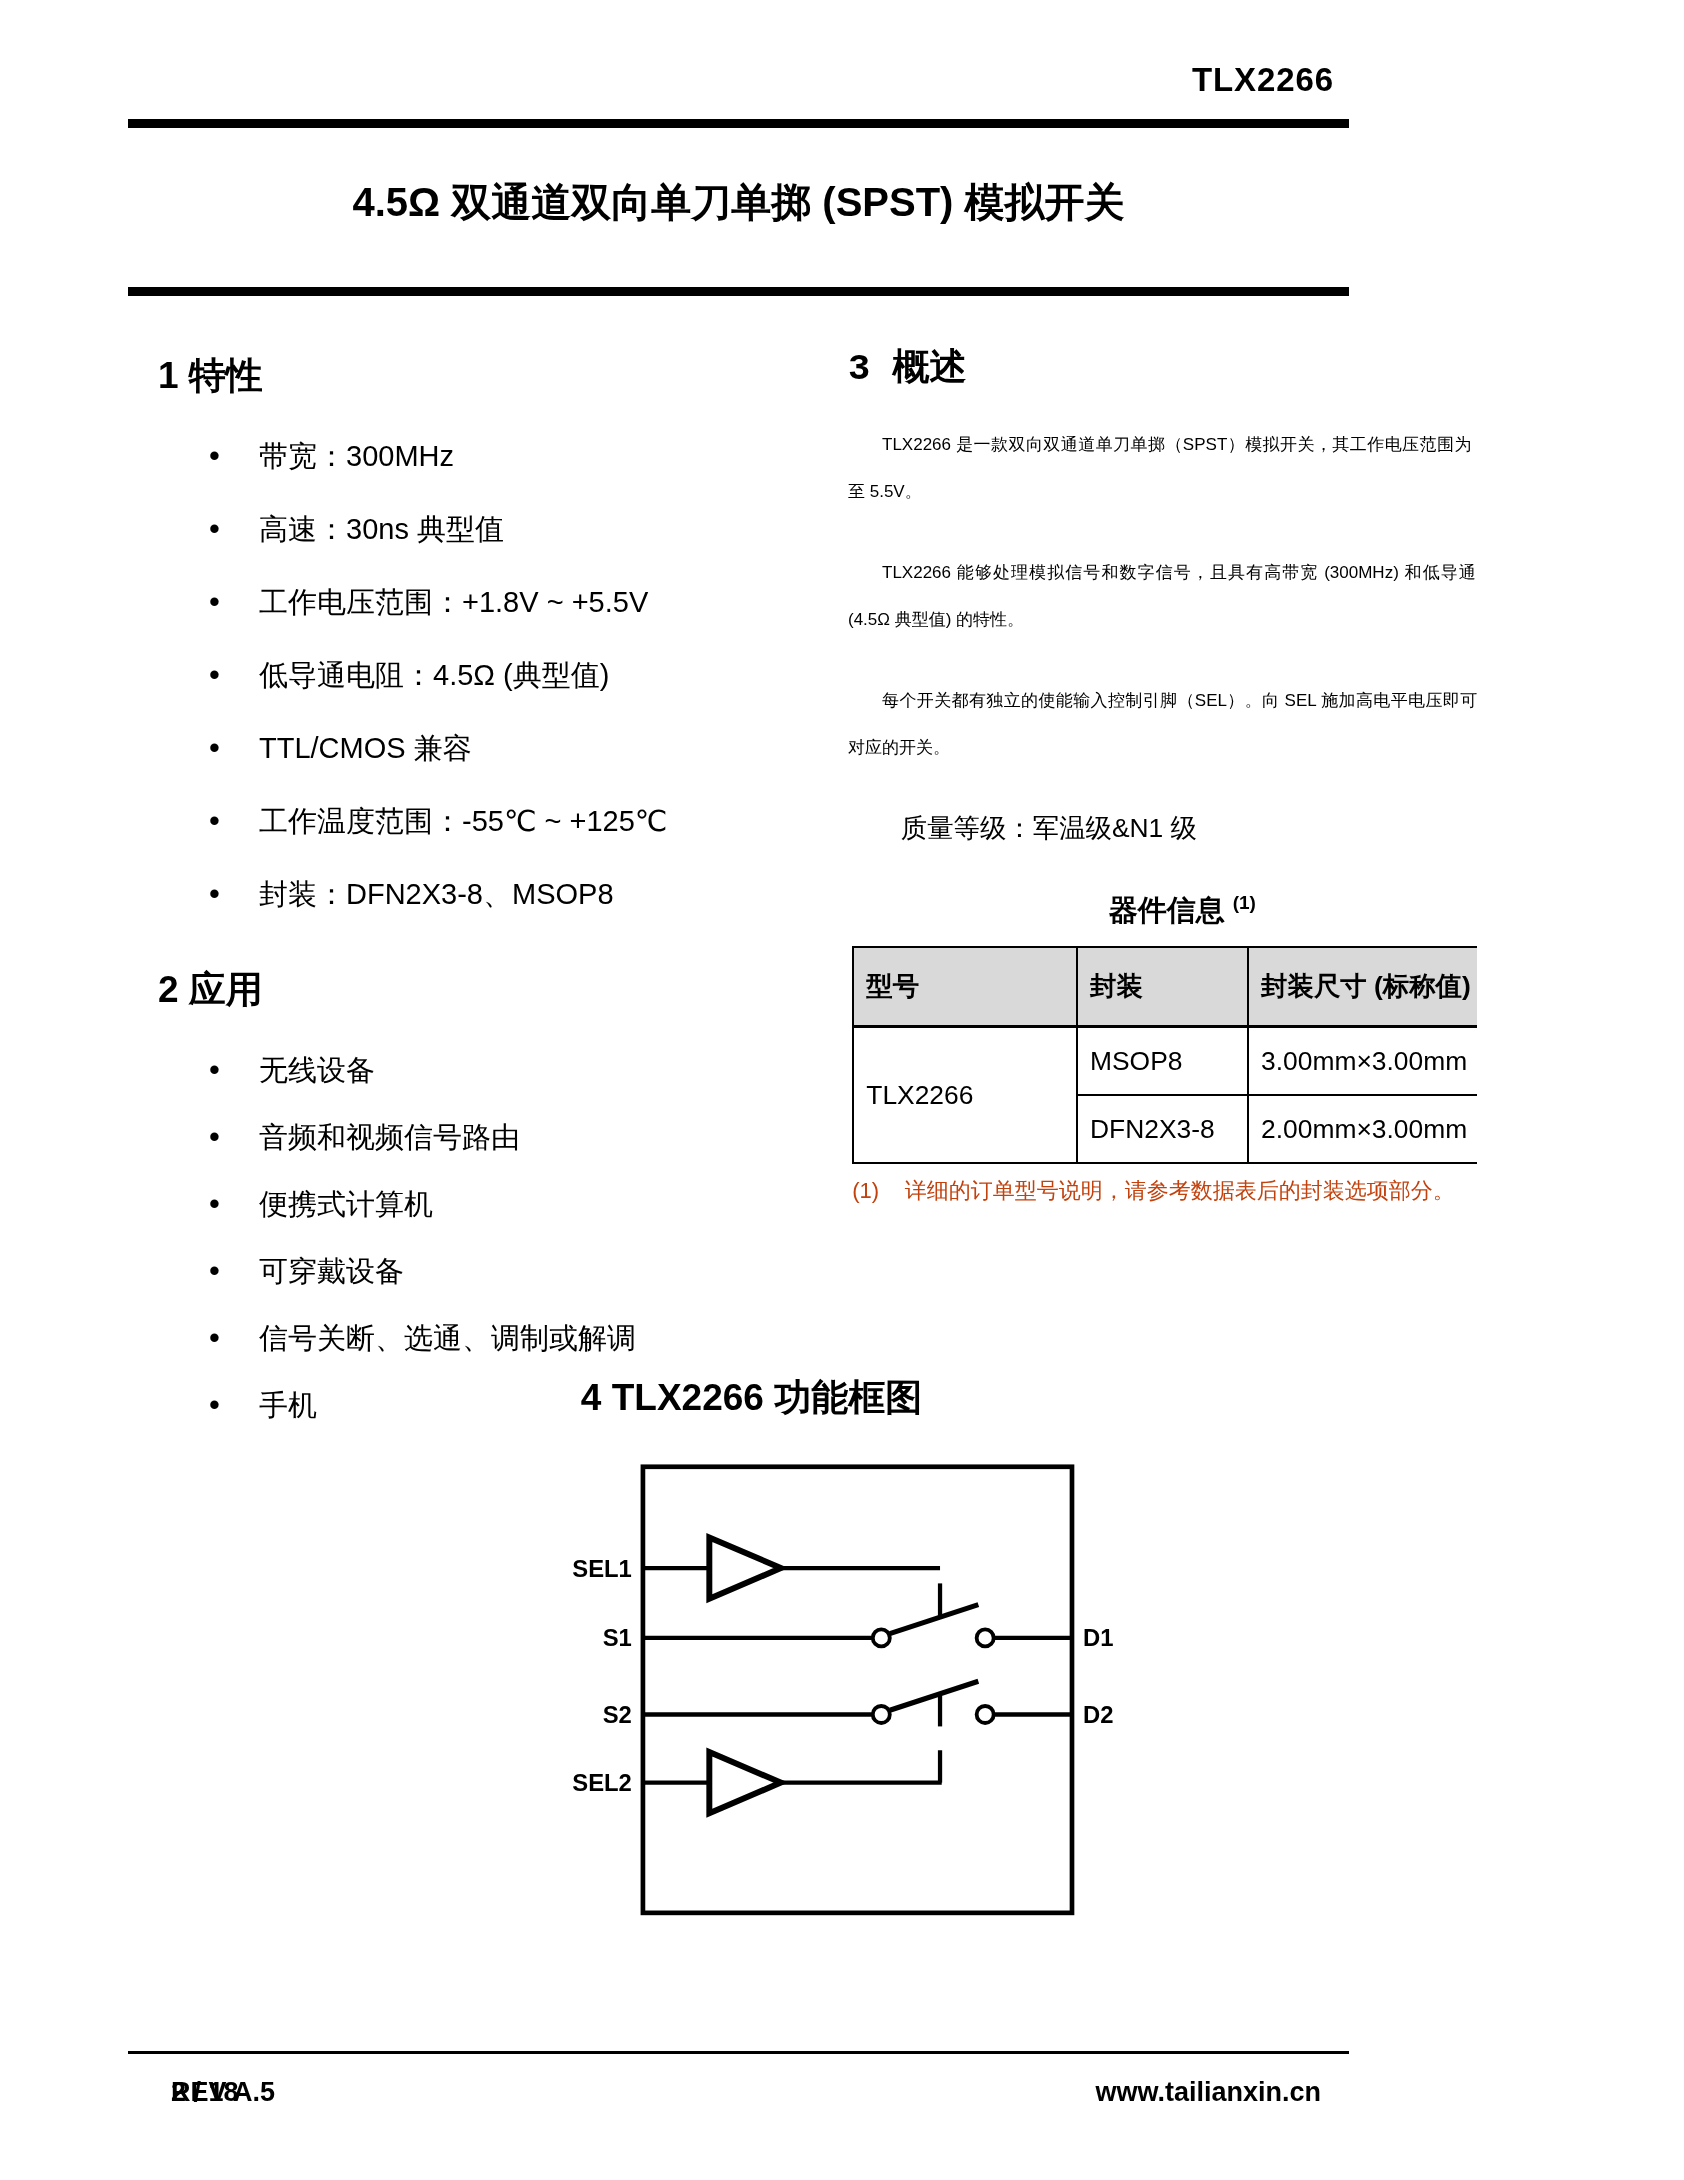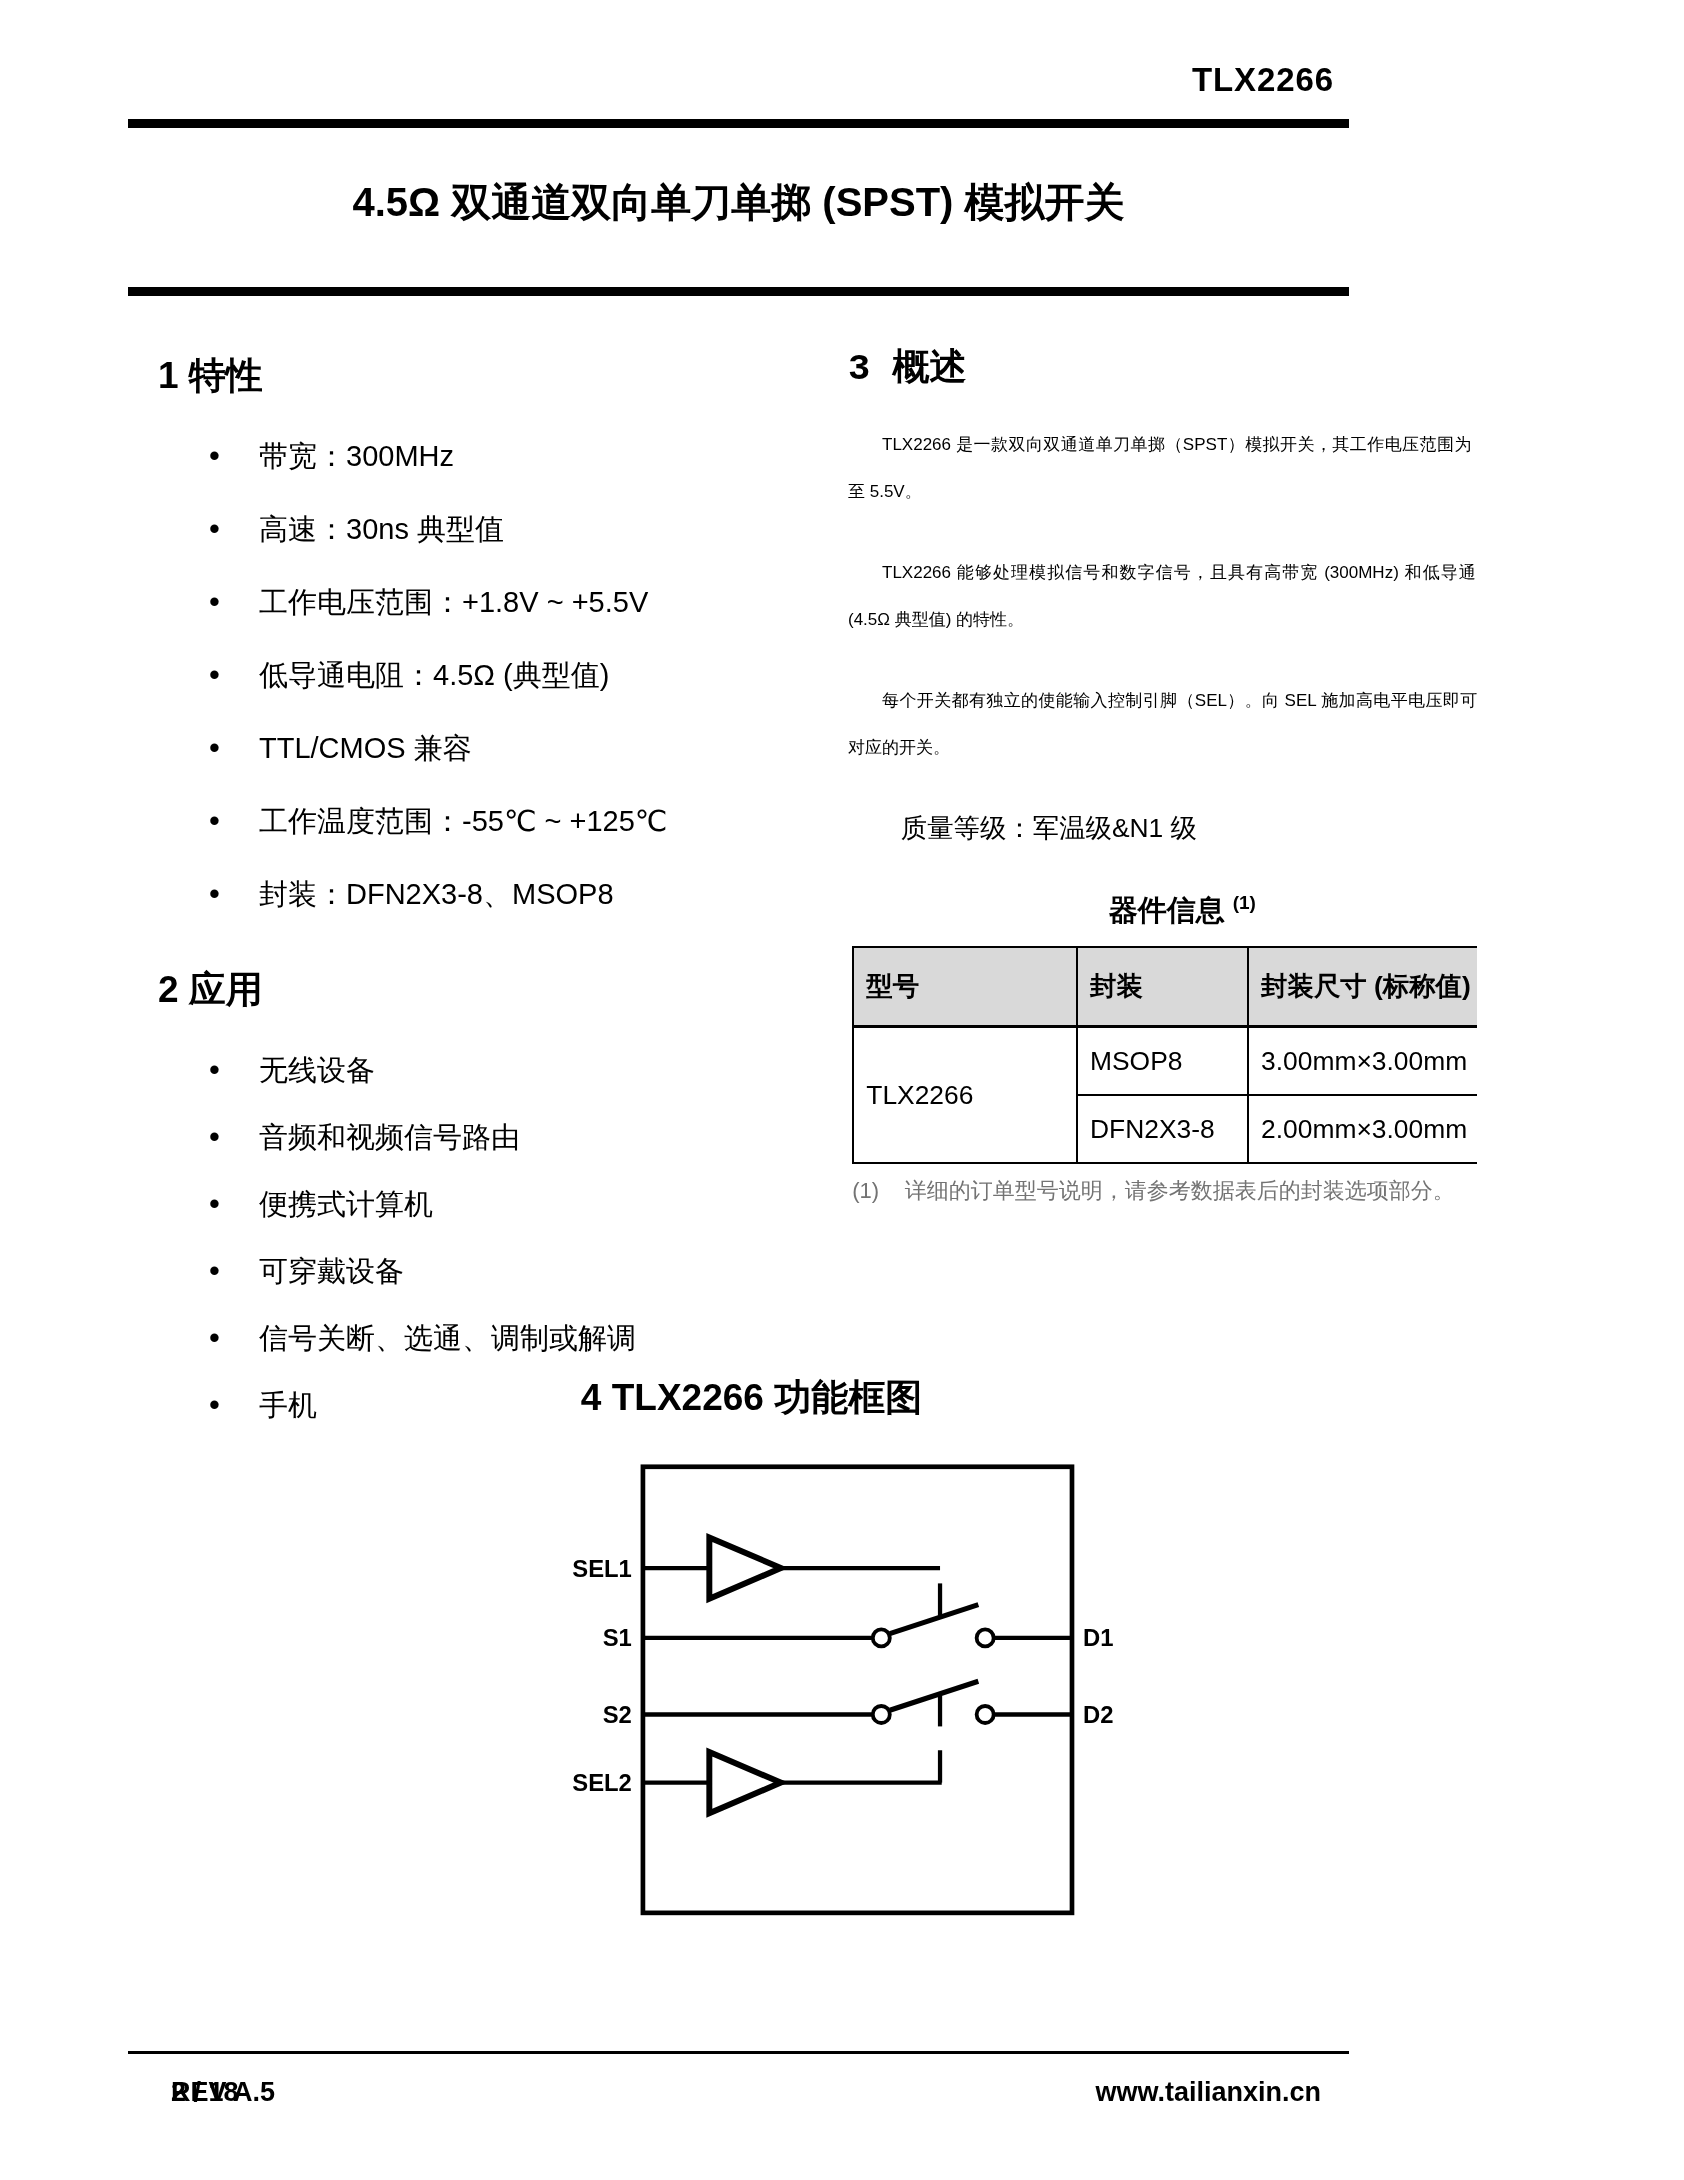--- a/index.html
+++ b/index.html
@@ -67,21 +67,21 @@
   table.device-table td{
     border:2.1px solid #000;text-align:left;vertical-align:middle;
     font-size:26.4px;padding:12px;
   }
   table.device-table th{
     background:#d9d9d9;height:53px;font-weight:bold;
     border-bottom-width:3.4px;
   }
   table.device-table td{height:42px;}
   .footnote{
-    margin-top:12px;margin-left:4.3px;font-size:22px;color:#737373;
+    margin-top:12px;margin-left:4.3px;font-size:22px;color:#c2410c;
   }
   .footnote .fn-marker{margin-right:25.6px;}
   
   .bd-heading{
     position:absolute;left:0;right:0;top:1373px;
     text-align:center;font-size:37px;font-weight:bold;padding-left:26px;
   }
   .bd-wrap{position:absolute;left:528px;top:1440px;width:647px;height:486px;}
   
   .rule-footer{top:2051px;height:3.4px;}

